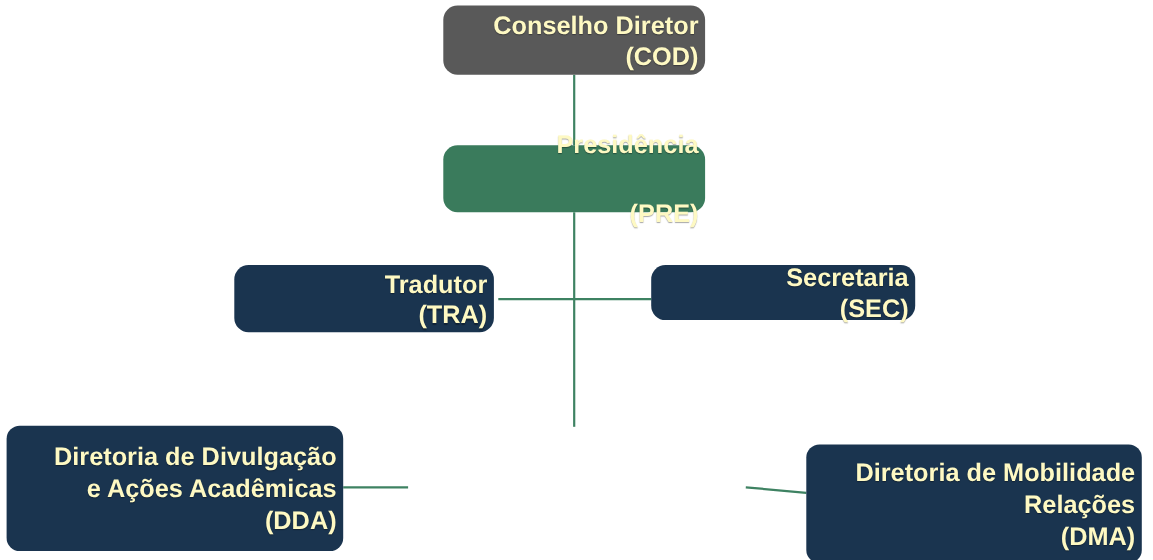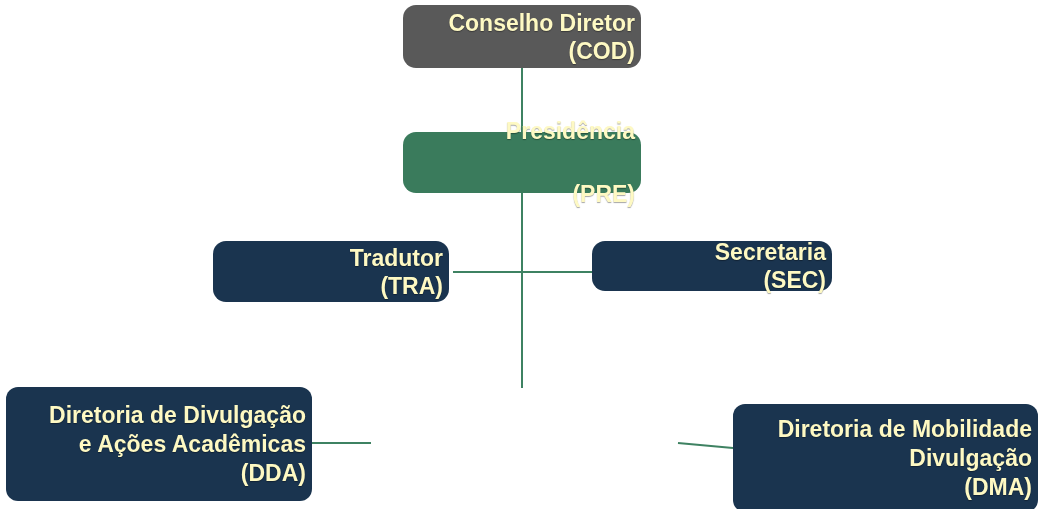--- a/index.html
+++ b/index.html
@@ -94,17 +94,17 @@
 
   <div id="node-dda" class="node node-navy node-large">
     <div>Diretoria de Divulgação</div>
     <div>e Ações Acadêmicas</div>
     <div>(DDA)</div>
   </div>
 
 
   <div id="node-dma" class="node node-navy node-large">
     <div>Diretoria de Mobilidade</div>
-    <div>Divulgação</div>
+    <div>Relações</div>
     <div>(DMA)</div>
   </div>
 
 </div>
 
 </body></html>

